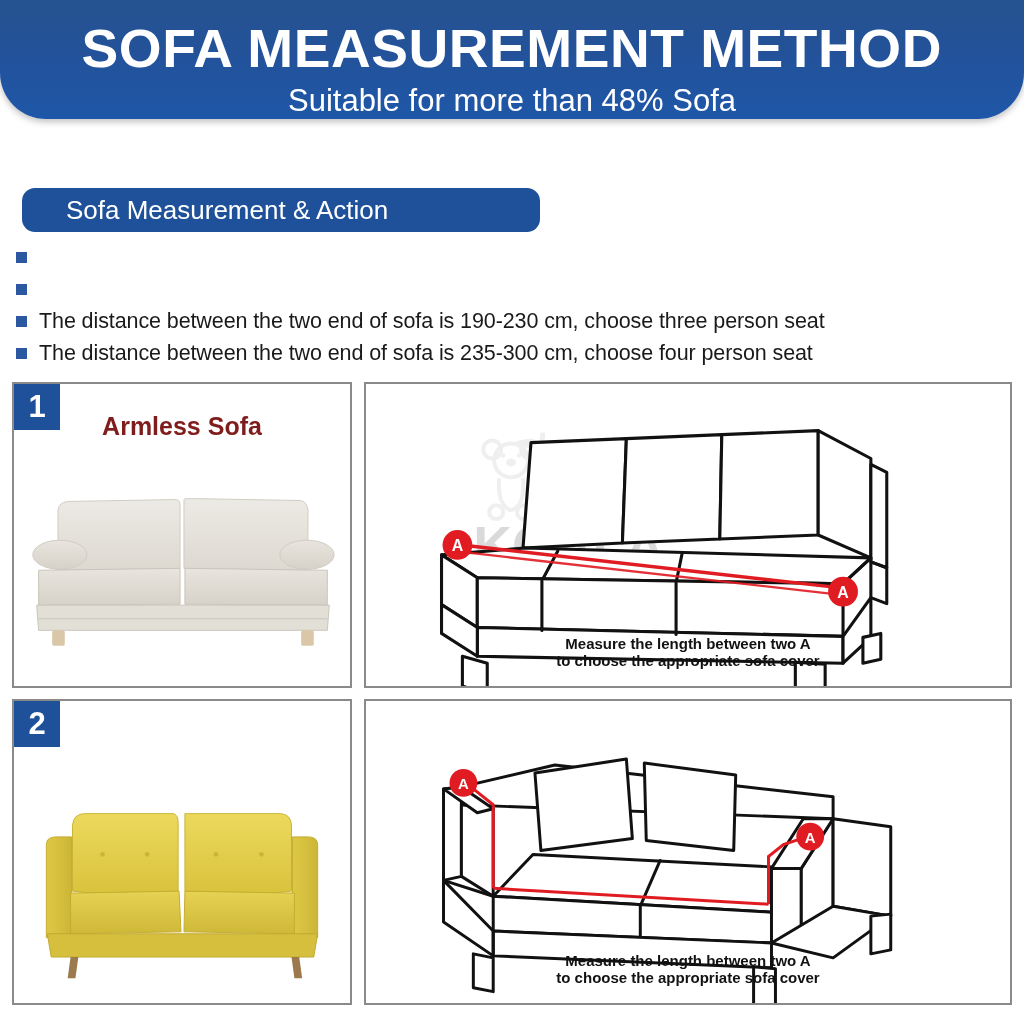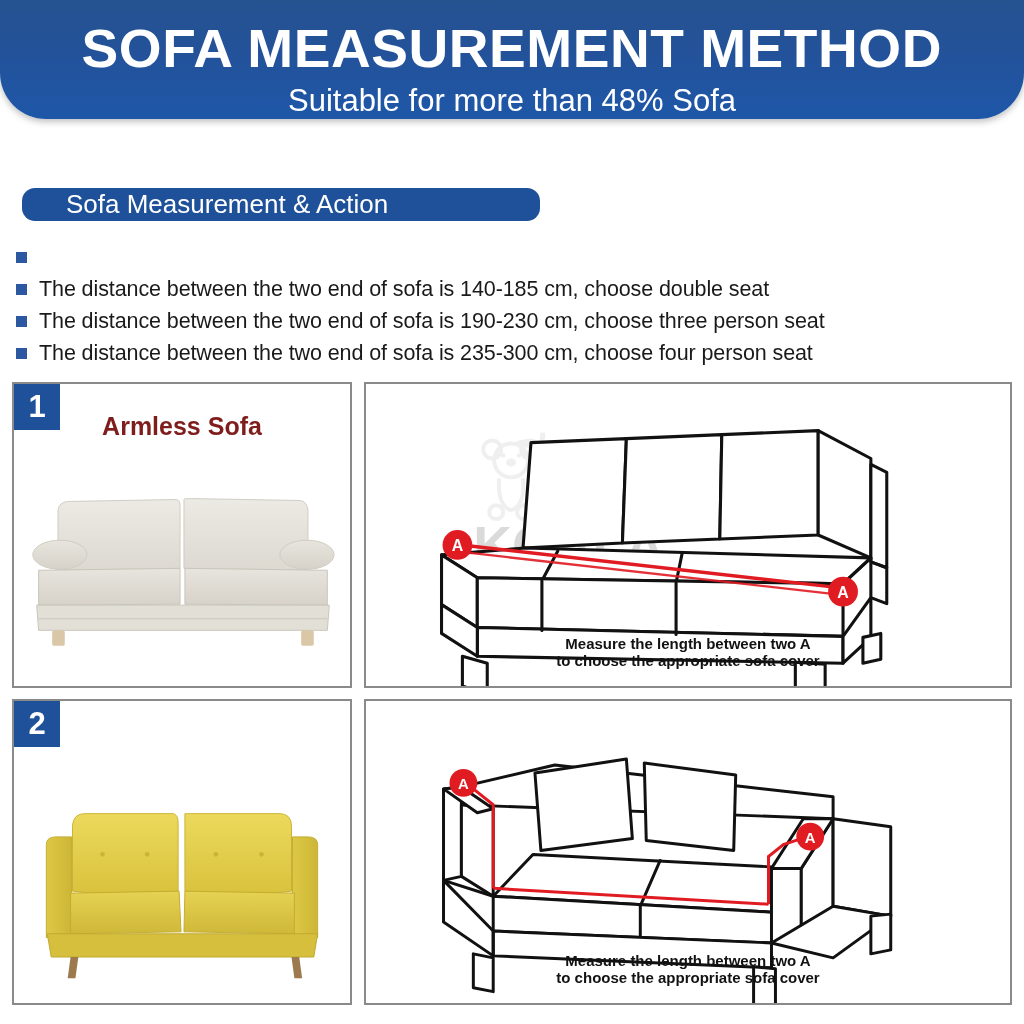--- a/index.html
+++ b/index.html
@@ -50,21 +50,21 @@
     margin-top: 6px;
     white-space: nowrap;
   }
 
   
   .pill {
     position: absolute;
     left: 22px;
     top: 188px;
     width: 518px;
-    height: 33px;
+    height: 44px;
     background: #1e5199;
     border-radius: 13px;
     display: flex;
     align-items: center;
     box-sizing: border-box;
     padding-left: 44px;
   }
   .pill-text {
     color: #ffffff;
     font-size: 26px;
@@ -183,21 +183,20 @@
 <div class="pill">
   <span class="pill-text">Sofa Measurement &amp; Action</span>
 </div>
 
 <div class="bullets">
   <div class="bullet-row">
     <span class="bullet-mark"></span>
   </div>
   <div class="bullet-row">
     <span class="bullet-mark"></span>
-    <span class="bullet-text">The distance between the two end of sofa is 140-185 cm, choose double seat</span>
   </div>
   <div class="bullet-row">
     <span class="bullet-mark"></span>
     <span class="bullet-text">The distance between the two end of sofa is 190-230 cm, choose three person seat</span>
   </div>
   <div class="bullet-row">
     <span class="bullet-mark"></span>
     <span class="bullet-text">The distance between the two end of sofa is 235-300 cm, choose four person seat</span>
   </div>
 </div>

